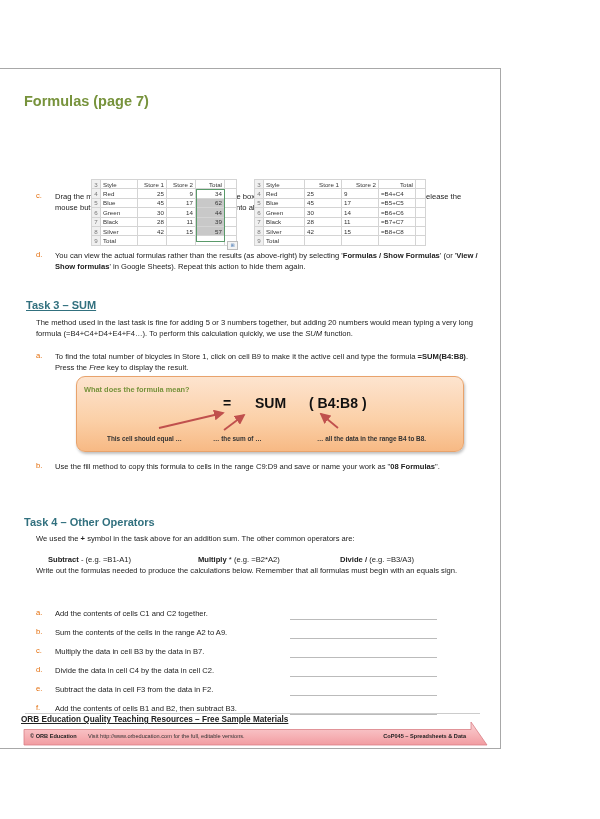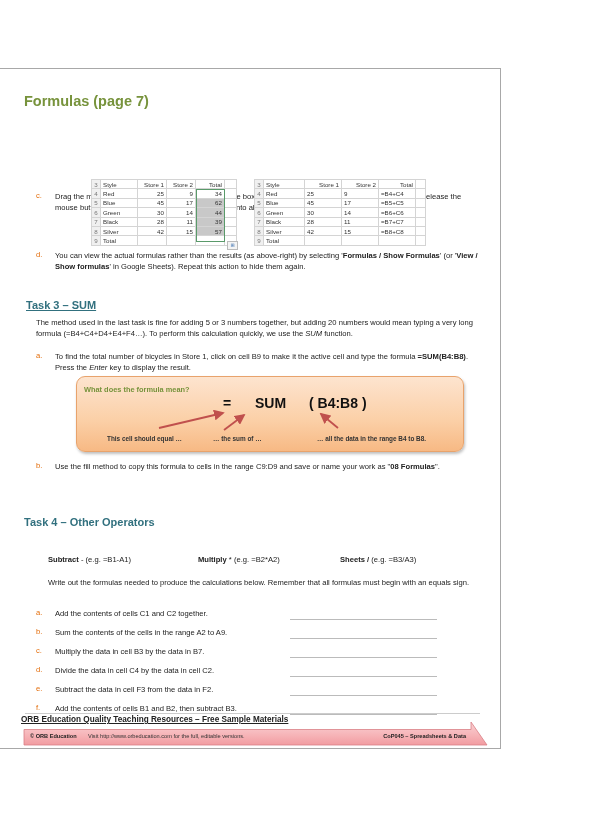--- a/index.html
+++ b/index.html
@@ -186,21 +186,21 @@
   <div class="item" style="top:181px;">
     <span class="lbl">d.</span>
     <div class="txt"><span>You can view the actual formulas rather than the results (as above-right) by selecting '</span><b>Formulas / Show Formulas</b><span>' (or '</span><b>View / Show formulas</b><span>' in Google Sheets).  Repeat this action to hide them again.</span></div>
   </div>
 
   <div class="abs h2" style="left:26px; top:230px;text-decoration:underline;">Task 3 – SUM</div>
   <div class="abs p" style="left:36px; top:248px; width:445px;"><span>The method used in the last task is fine for adding 5 or 3 numbers together, but adding 20 numbers would mean typing a very long formula (=B4+C4+D4+E4+F4…).  To perform this calculation quickly, we use the </span><i>SUM</i><span> function.</span></div>
 
   <div class="item" style="top:282px;">
     <span class="lbl">a.</span>
-    <div class="txt"><span>To find the total number of bicycles in Store 1, click on cell B9 to make it the active cell and type the formula </span><b>=SUM(B4:B8)</b><span>.  Press the </span><i>Enter</i><span> key to display the result.</span></div>
+    <div class="txt"><span>To find the total number of bicycles in Store 1, click on cell B9 to make it the active cell and type the formula </span><b>=SUM(B4:B8)</b><span>.  Press the </span><i>Free</i><span> key to display the result.</span></div>
   </div>
 
   <div class="callout">
     <div class="q">What does the formula mean?</div>
     <div class="formula" style="left:146px;">=</div>
     <div class="formula" style="left:178px;">SUM</div>
     <div class="formula" style="left:232px;">( B4:B8 )</div>
     <svg class="abs" style="left:0; top:0;" width="386" height="74">
       <defs>
         <marker id="ah" markerWidth="6" markerHeight="6" refX="5" refY="3" orient="auto">
@@ -215,26 +215,27 @@
     <div class="cap" style="left:136px;">… the sum of …</div>
     <div class="cap" style="left:240px;">… all the data in the range B4 to B8.</div>
   </div>
 
   <div class="item" style="top:392px;">
     <span class="lbl">b.</span>
     <div class="txt"><span>Use the fill method to copy this formula to cells in the range C9:D9 and save or name your work as "</span><b>08 Formulas</b><span>".</span></div>
   </div>
 
   <div class="abs h2" style="left:24px; top:447px;">Task 4 – Other Operators</div>
+  <div class="abs p" style="left:36px; top:464px; width:445px;"><span>We used the </span><b>+</b><span> symbol in the task above for an addition sum.  The other common operators are:</span></div>
 
   <div class="abs p" style="left:48px; top:485px;"><b>Subtract</b> <span>-</span> <span>(e.g. =B1-A1)</span></div>
   <div class="abs p" style="left:198px; top:485px;"><b>Multiply</b> <span>*</span> <span>(e.g. =B2*A2)</span></div>
-  <div class="abs p" style="left:340px; top:485px;"><b>Sheets</b> <b>/</b> <span>(e.g. =B3/A3)</span></div>
-
-  <div class="abs p" style="left:36px; top:508px; width:445px;text-align:center;">Write out the formulas needed to produce the calculations below.  Remember that all formulas must begin with an equals sign.</div>
+  <div class="abs p" style="left:340px; top:485px;"><b>Divide</b> <b>/</b> <span>(e.g. =B3/A3)</span></div>
+
+  <div class="abs p" style="left:36px; top:496px; width:445px;">Write out the formulas needed to produce the calculations below.  Remember that all formulas must begin with an equals sign.</div>
 
   <div class="item" style="top:539px;">
     <span class="lbl">a.</span>
     <div class="txt">Add the contents of cells C1 and C2 together.</div>
   </div>
   <div class="ans-line" style="top:550px;"></div>
 
   <div class="item" style="top:558px;">
     <span class="lbl">b.</span>
     <div class="txt">Sum the contents of the cells in the range A2 to A9.</div>

